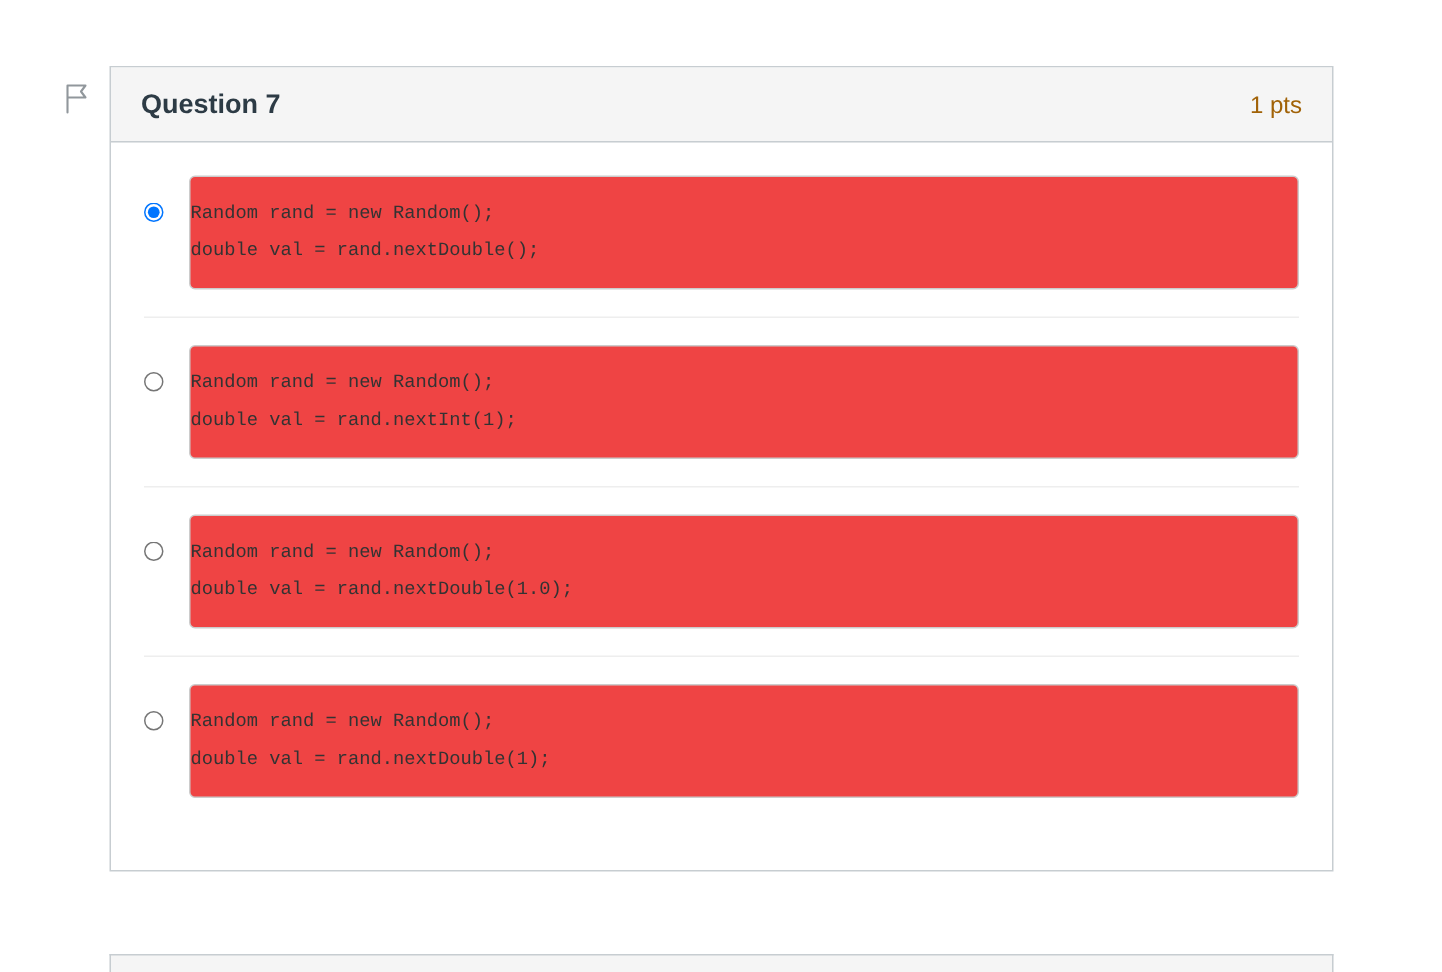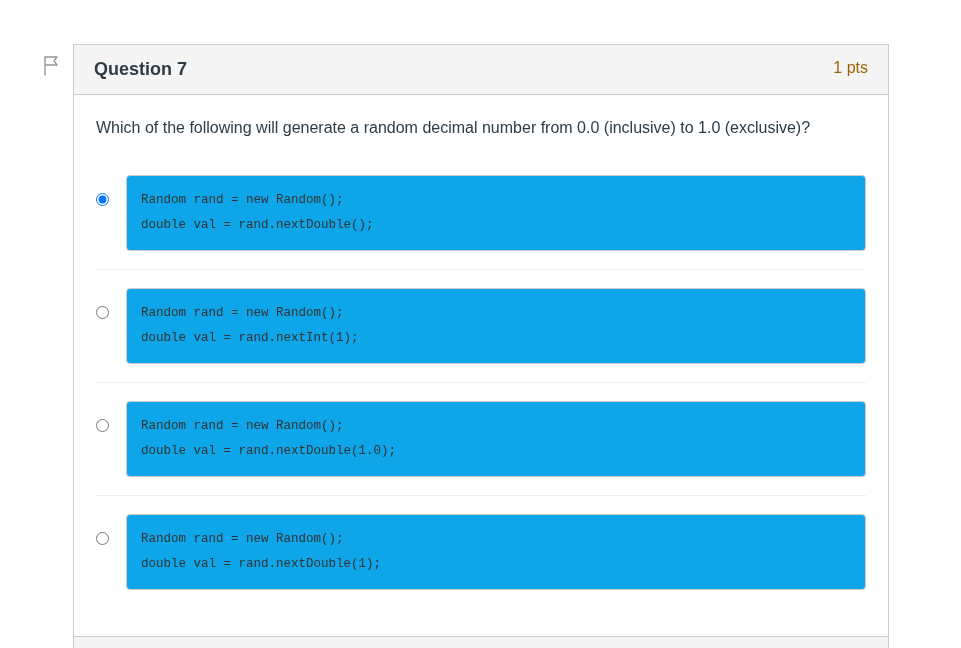--- a/index.html
+++ b/index.html
@@ -25,21 +25,21 @@
     position: absolute;
     left: 73px;
     top: 44px;
     width: 816px;
     border: 1px solid #c7cdd1;
     background: #fff;
   }
   .question-header {
     display: flex;
     justify-content: space-between;
-    align-items: flex-start;
+    align-items: flex-end;
     padding: 14px 20px 14px 20px;
     border-bottom: 1px solid #c7cdd1;
     background: #f5f5f5;
   }
   .question-title {
     font-weight: 700;
     font-size: 18px;
     color: #2d3b45;
   }
   .question-points {
@@ -72,22 +72,22 @@
     display: flex;
     justify-content: flex-start;
   }
   input[type="radio"] {
     margin: 0;
   }
   .code-box {
     flex: 1;
     border: 1px solid #ccc;
     border-radius: 4px;
-    background: #0ea5e9;
-    padding: 12px 14px 12px 14px;
+    background: #ef4444;
+    padding: 12px 14px 12px 0;
     font-family: "Menlo", "Monaco", "Consolas", "Courier New", monospace;
     font-size: 12.5px;
     line-height: 2.0;
     color: #333;
     white-space: pre;
   }
   .next-card {
     position: absolute;
     left: 73px;
     top: 636px;
@@ -106,21 +106,20 @@
     <path d="M1 1 L1 19 M1 1 L13 1 L10 5 L13 9 L1 9" fill="none" stroke="#91979c" stroke-width="1.4" stroke-linejoin="round" stroke-linecap="round"></path>
   </svg>
 </div>
 
 <div class="question-card">
   <div class="question-header">
     <span class="question-title">Question 7</span>
     <span class="question-points">1 pts</span>
   </div>
   <div class="question-body">
-    <div class="question-prompt">Which of the following will generate a random decimal number from 0.0 (inclusive) to 1.0 (exclusive)?</div>
     <div id="answers">
         <div class="answer-row">
           <div class="radio-cell">
             <input type="radio" name="q7" checked="" style="">
           </div>
           <div class="code-box">Random rand = new Random();
 double val = rand.nextDouble();</div>
         </div>
         <div class="answer-row">
           <div class="radio-cell">

